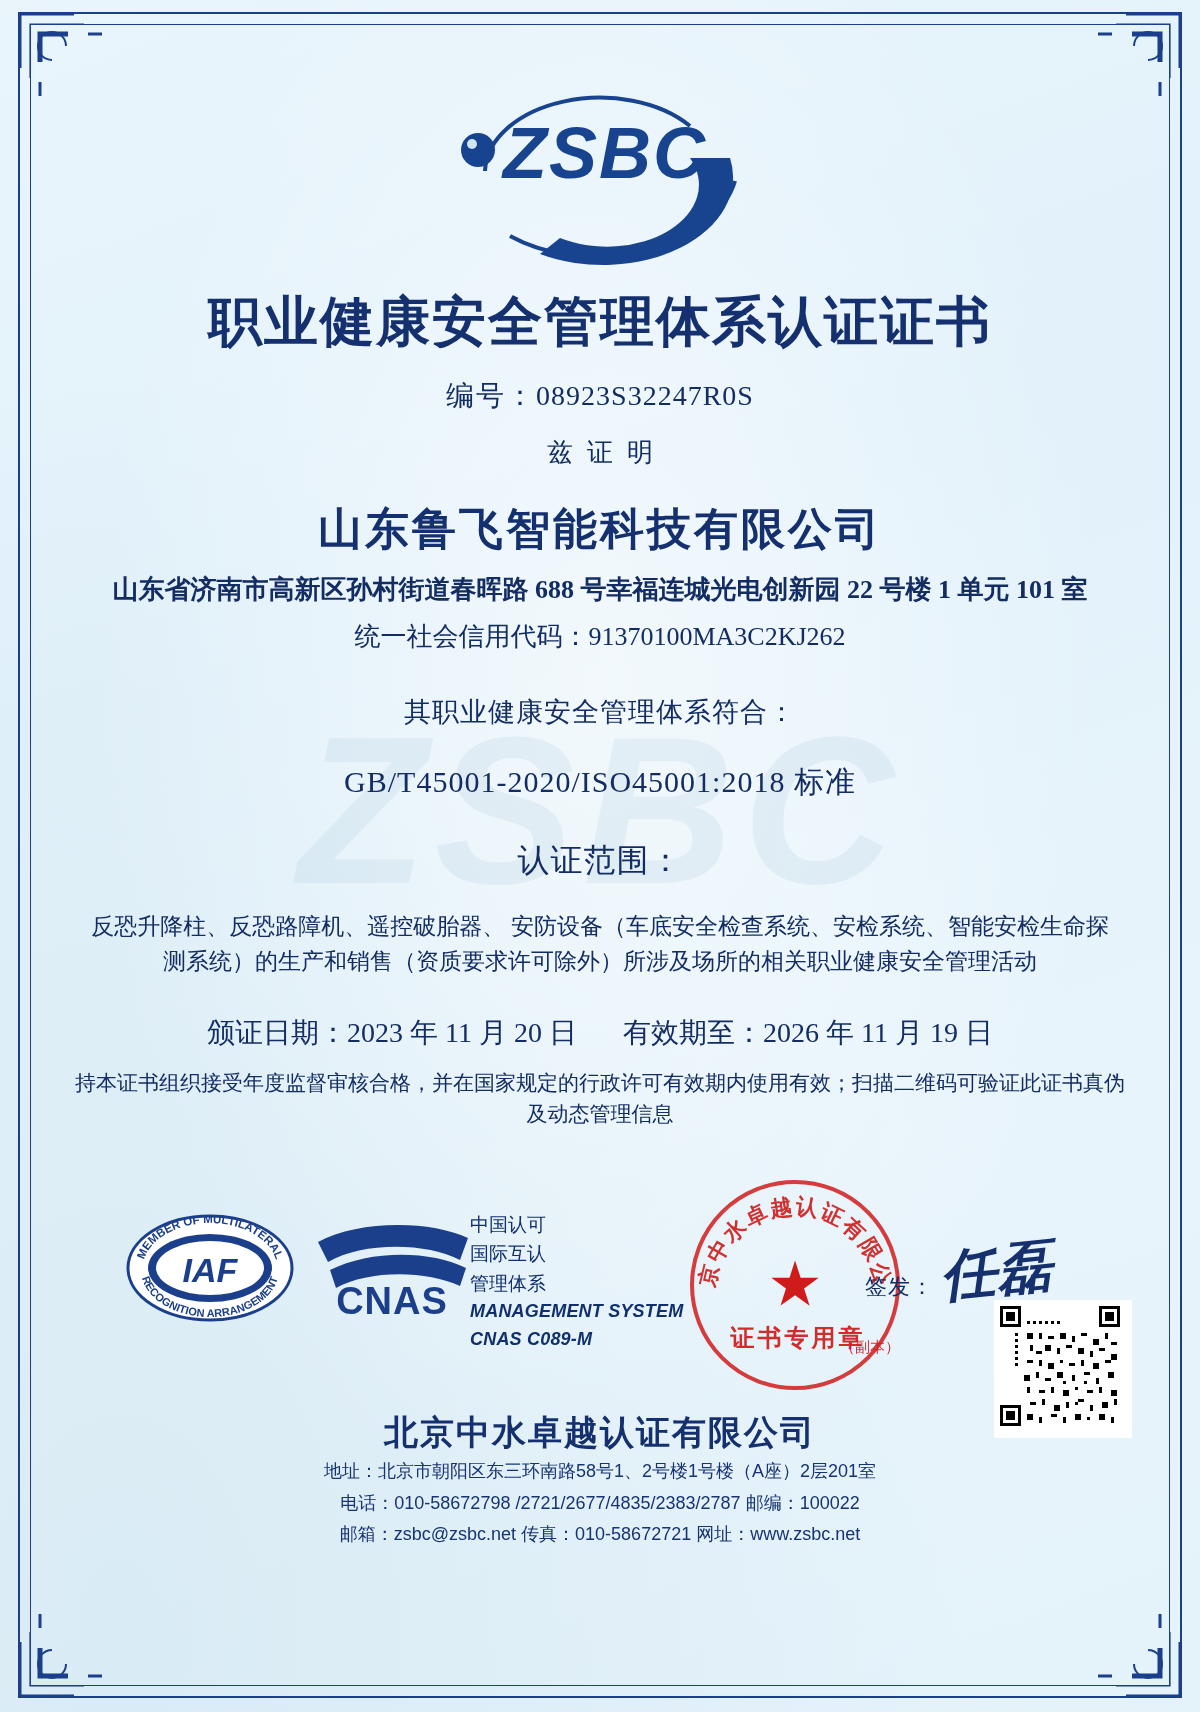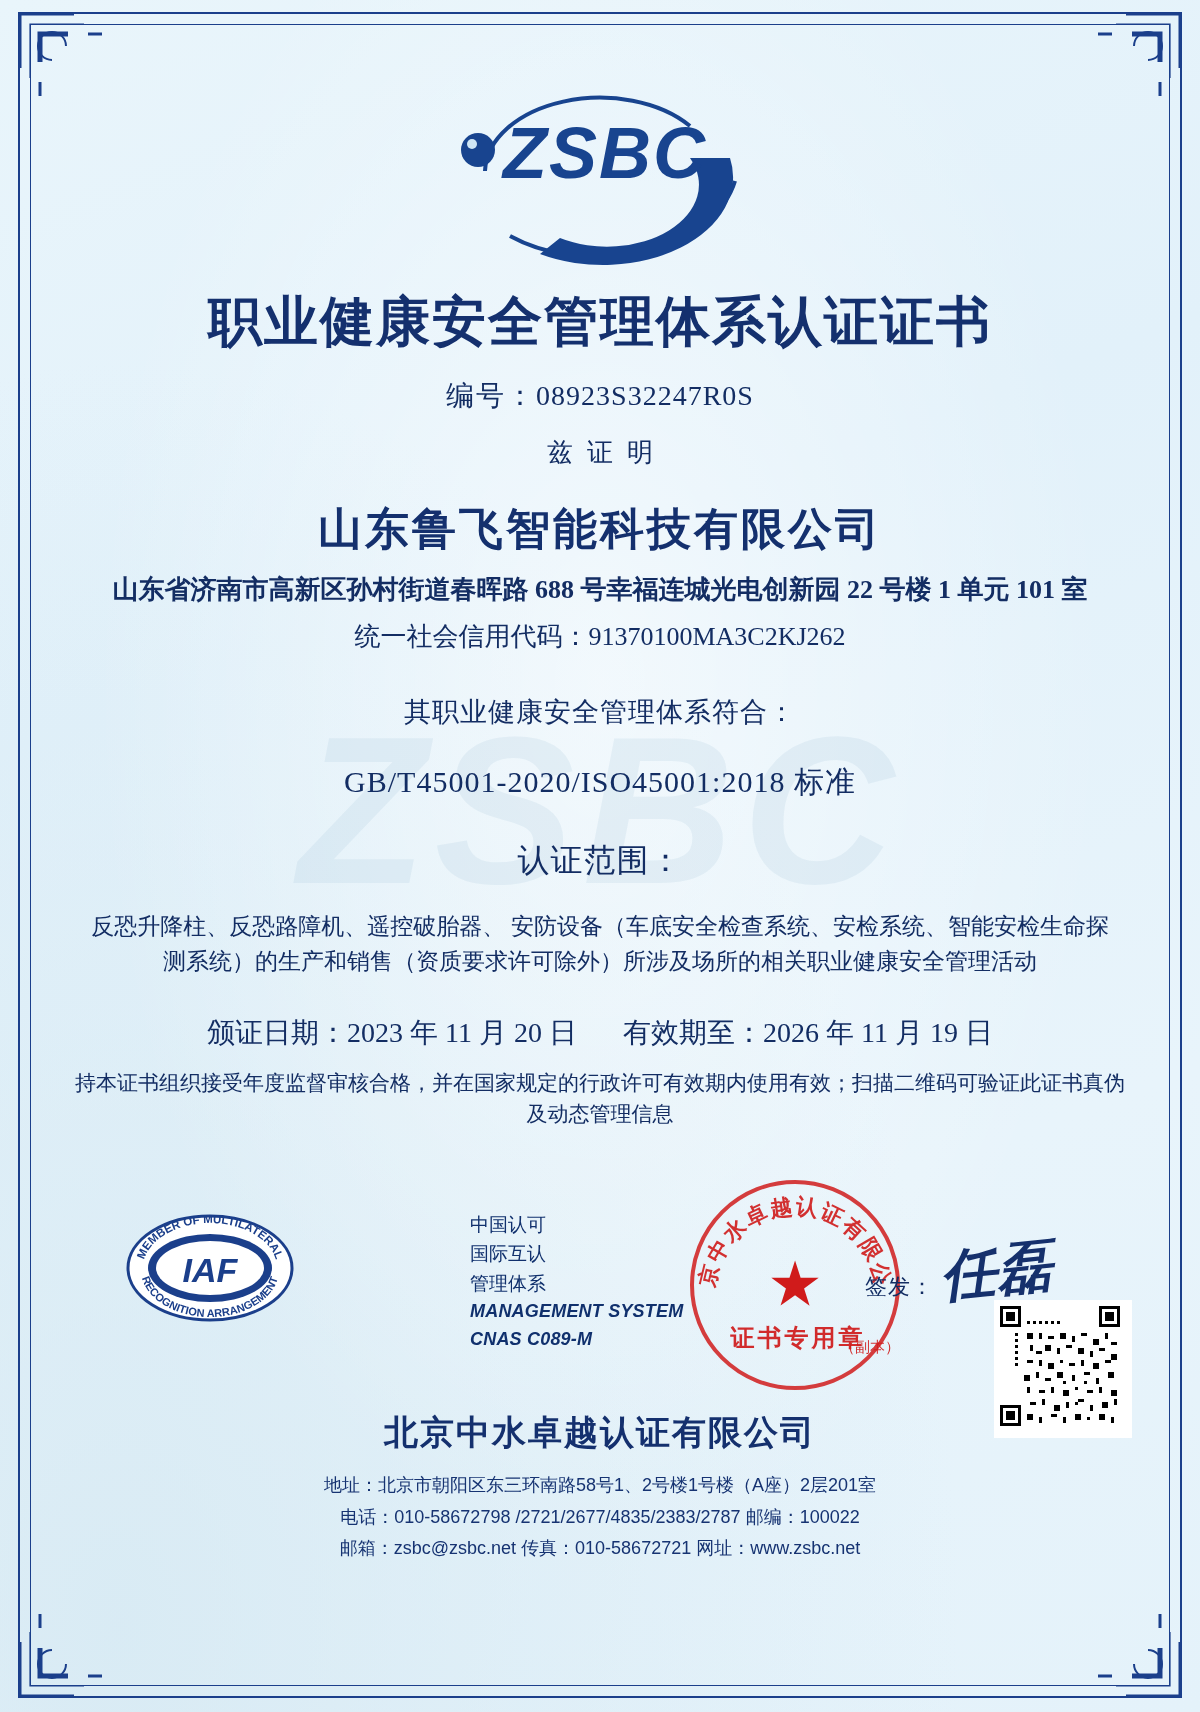--- a/index.html
+++ b/index.html
@@ -298,21 +298,20 @@
     text-align: center;
   }
   .org-name {
     font-family: "Liberation Sans", "DejaVu Sans", sans-serif;
     font-weight: bold;
     font-size: 34px;
     letter-spacing: 2px;
     color: #14306e;
   }
   .footer-lines {
-    margin-top: 14px;
     font-size: 18px;
     line-height: 1.75;
     color: #163372;
     font-family: "Liberation Sans", "DejaVu Sans", sans-serif;
   }
 </style>
 </head>
 <body>
 
 <div class="page">
@@ -414,20 +413,27 @@
         <text font-family="'Liberation Sans', sans-serif" font-size="11.5" font-weight="bold" fill="#1b3f8b">
           <textPath href="#iafTop" startOffset="50%" text-anchor="middle">MEMBER OF MULTILATERAL</textPath>
         </text>
         <path id="iafBot" d="M16,58 A69,47 0 0 0 154,58" fill="none"></path>
         <text font-family="'Liberation Sans', sans-serif" font-size="11" font-weight="bold" fill="#1b3f8b">
           <textPath href="#iafBot" startOffset="50%" text-anchor="middle">RECOGNITION  ARRANGEMENT</textPath>
         </text>
       </svg>
     </div>
 
+    <div class="cnas">
+      <svg width="165" height="105" viewBox="0 0 165 105">
+        <path d="M8,26 C48,4 120,4 158,22 L150,44 C116,26 52,26 18,46 Z" fill="#1b3f8b"></path>
+        <path d="M20,54 C60,34 120,34 156,52 L150,70 C116,54 58,54 26,72 Z" fill="#1b3f8b"></path>
+        <text x="82" y="98" text-anchor="middle" font-family="'Liberation Sans', sans-serif" font-size="38" font-weight="bold" fill="#1b3f8b" letter-spacing="1">CNAS</text>
+      </svg>
+    </div>
 
     <div class="cnas-text">
       <div>中国认可</div>
       <div>国际互认</div>
       <div>管理体系</div>
       <div class="en">MANAGEMENT SYSTEM</div>
       <div class="en">CNAS C089-M</div>
     </div>
 
     <div class="seal">

